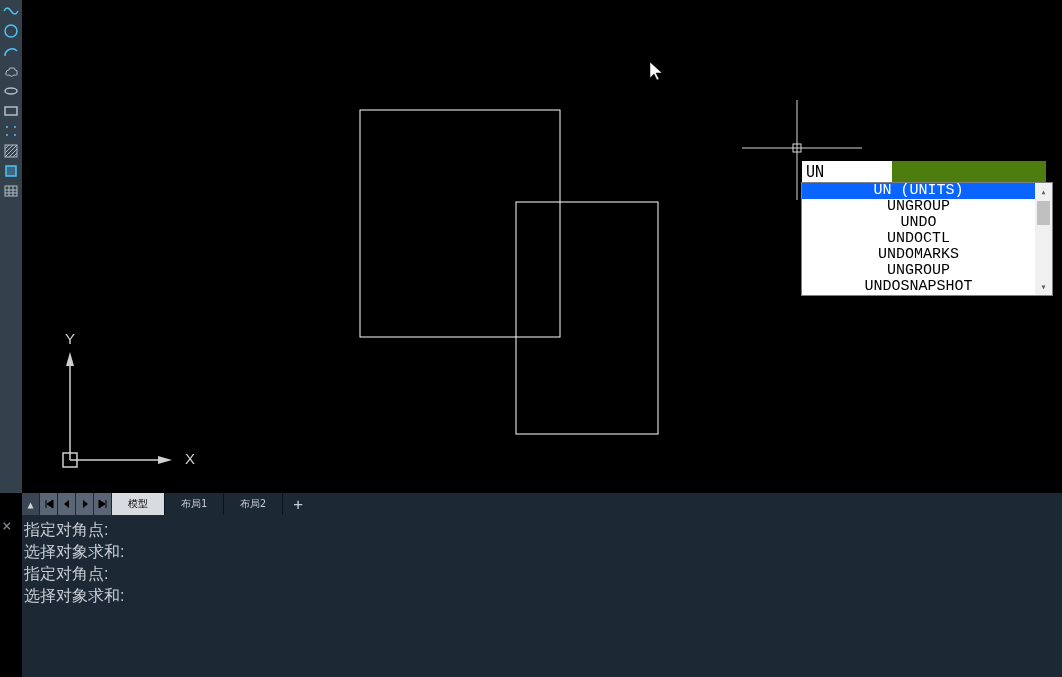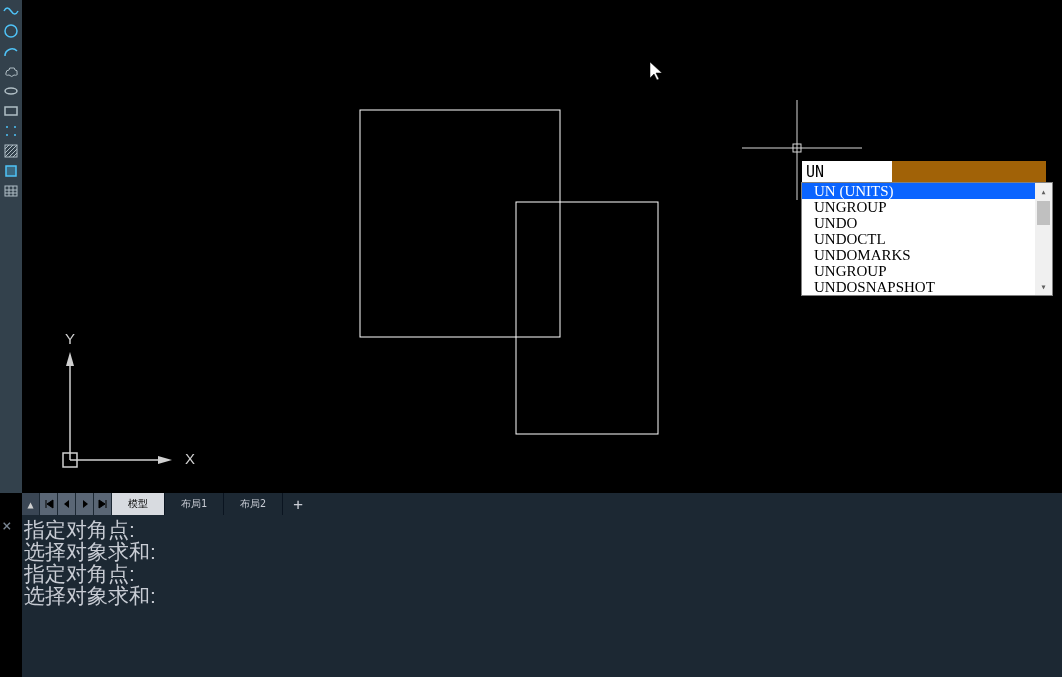--- a/index.html
+++ b/index.html
@@ -75,21 +75,21 @@
       top: 62px;
       color: #fff;
       font-size: 20px;
       pointer-events: none;
     }
     .command-input {
       position: absolute;
       left: 801px;
       top: 160px;
       width: 246px;
-      background: #a16207;
+      background: #4d7c0f;
       border: 1px solid #000;
     }
     .command-input-text {
       padding: 2px 4px;
       font-family: monospace;
       font-size: 15px;
       color: #000;
       background: #fff;
       border: none;
       width: 90px;
@@ -102,26 +102,27 @@
       width: 252px;
       background: #ffffff;
       border: 1px solid #808080;
       display: flex;
     }
     .autocomplete-list {
       flex: 1;
     }
     .autocomplete-item {
       padding: 0 12px;
-      font-family: Liberation Serif, serif;
+      font-family: Liberation Mono, monospace;
       font-size: 15px;
       line-height: 16px;
       color: #000;
       background: #fff;
       cursor: pointer;
+      text-align: center;
     }
     .autocomplete-item.selected {
       background: #0a64ff;
       color: #fff;
     }
     .autocomplete-scrollbar {
       width: 17px;
       background: #f0f0f0;
       position: relative;
     }
@@ -206,21 +207,21 @@
       cursor: pointer;
     }
     .commandline {
       position: absolute;
       left: 22px;
       top: 515px;
       width: 1040px;
       height: 162px;
       background: #1c2833;
       color: #c8ccd4;
-      font-size: 21px;
+      font-size: 16px;
       line-height: 22px;
       padding: 4px 0;
       font-family: 'SimSun', sans-serif;
     }
     .commandline-line {
       padding: 0 2px;
       white-space: pre;
     }
     .commandline-close {
       position: absolute;

